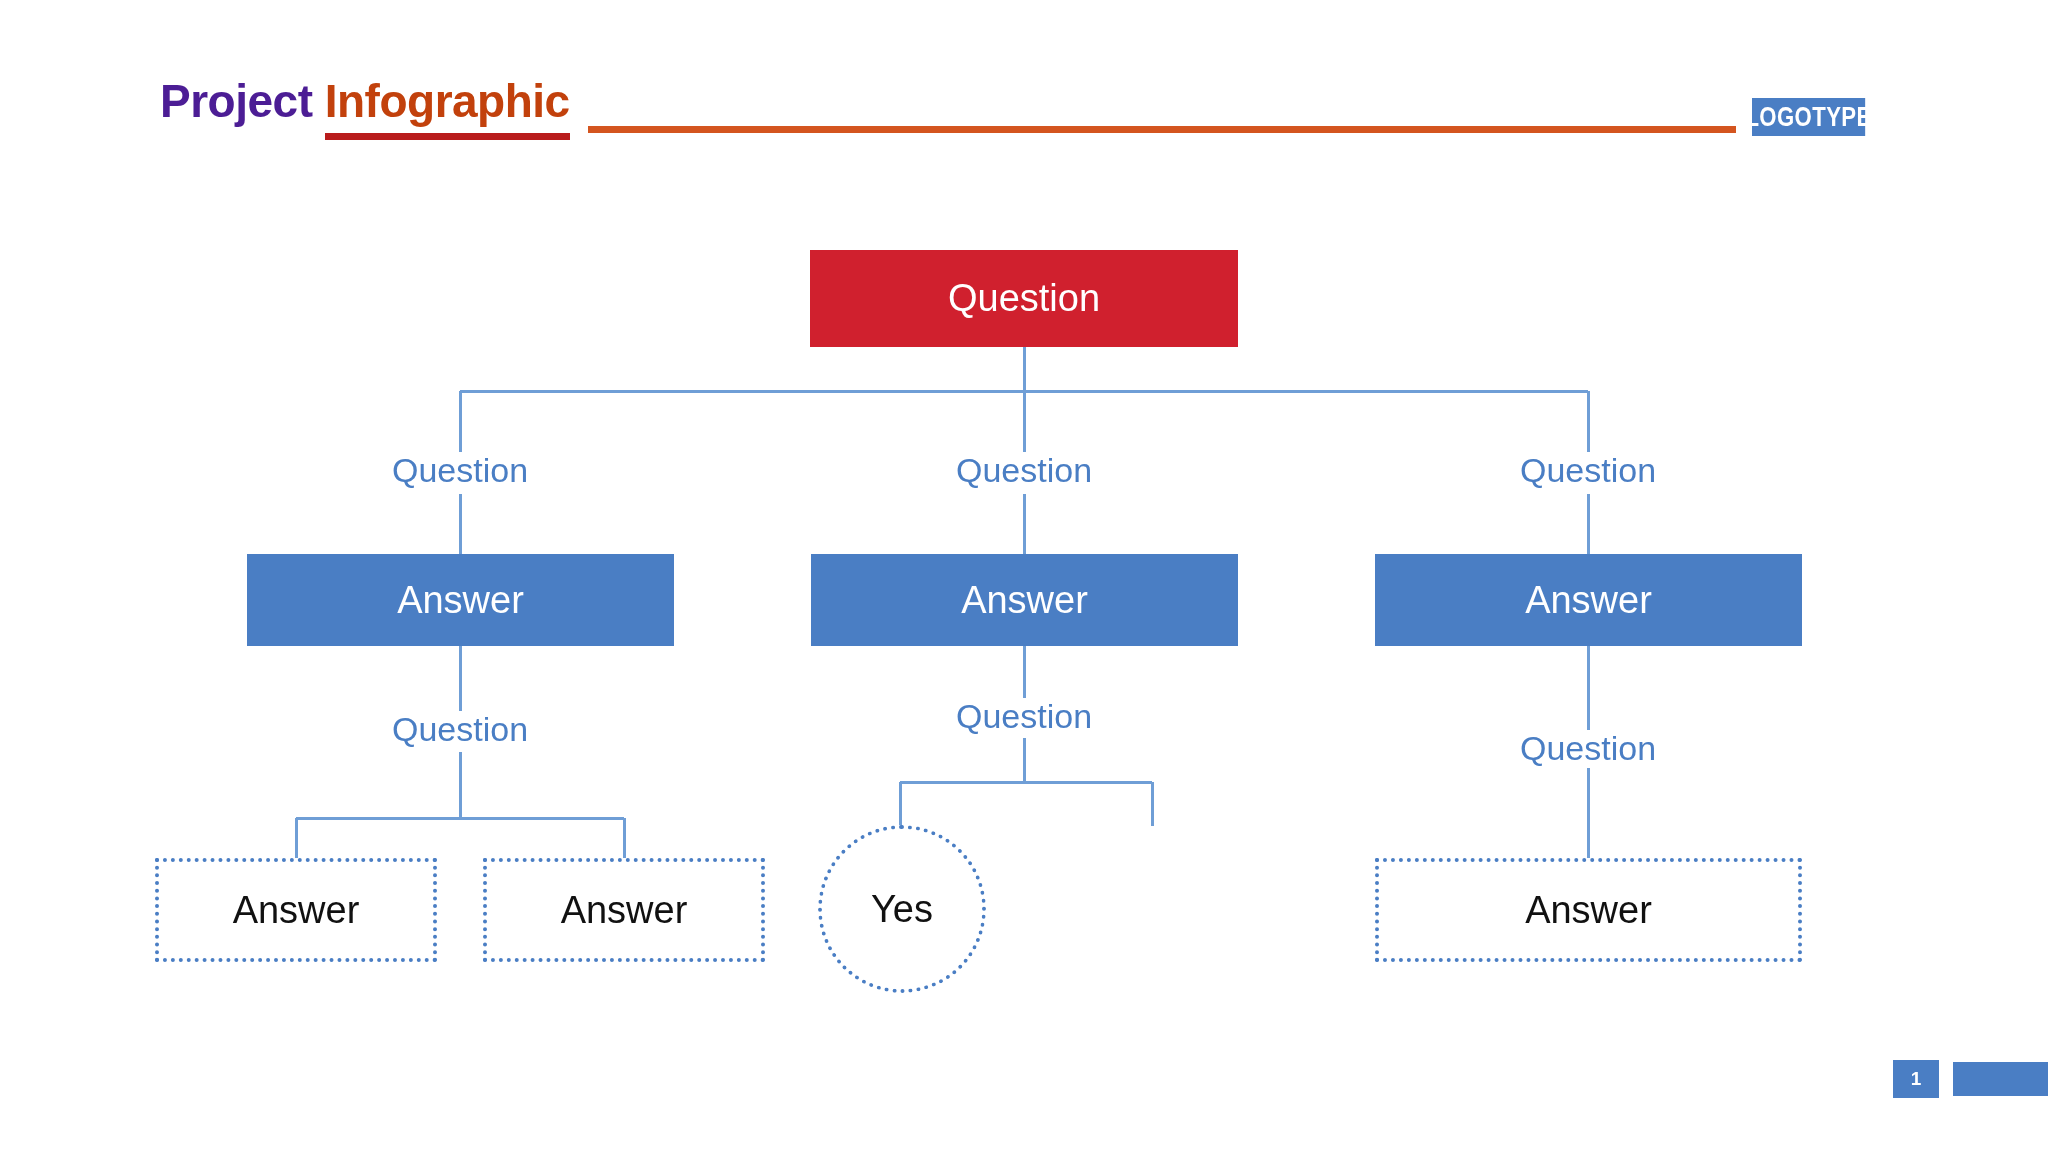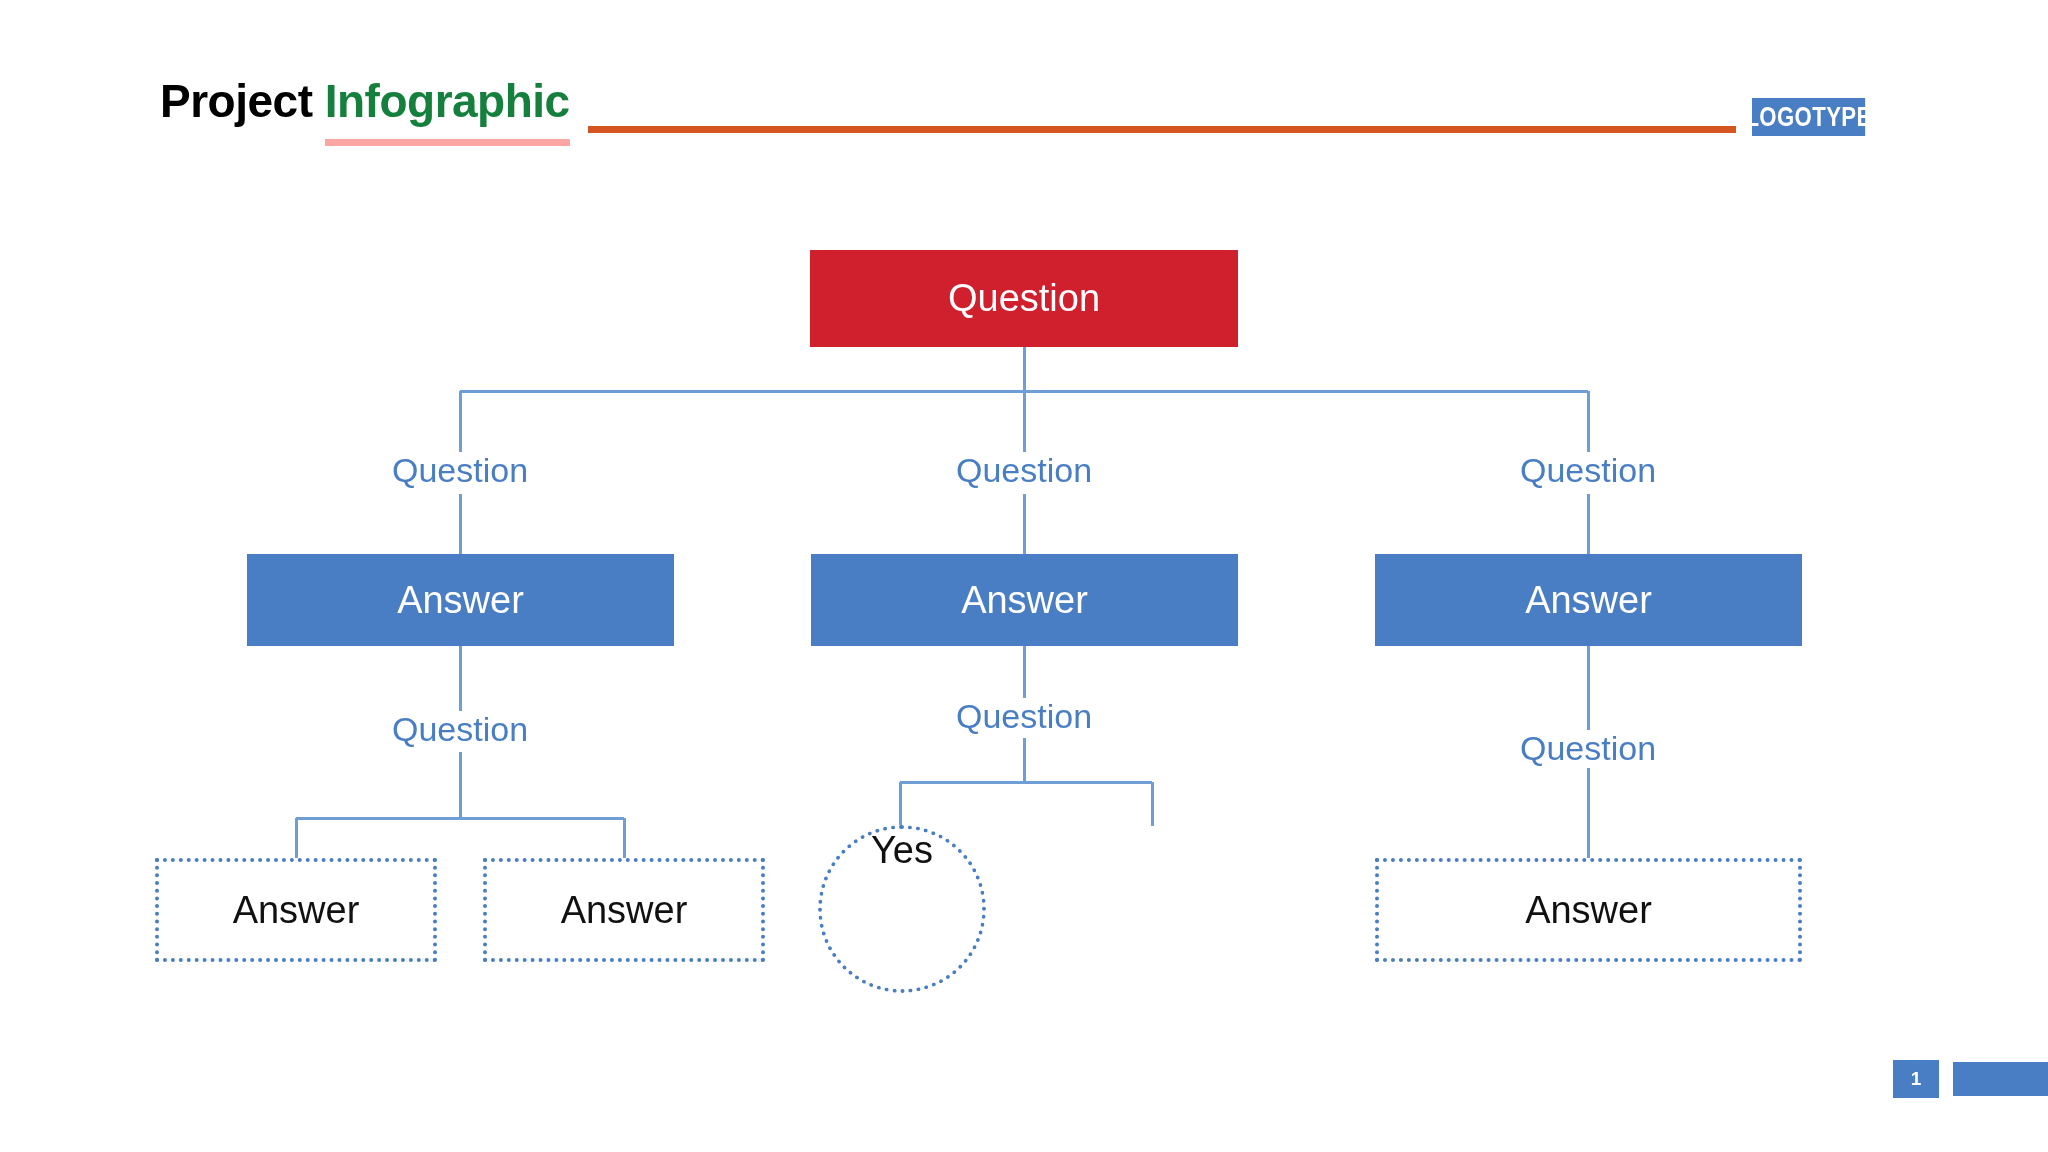--- a/index.html
+++ b/index.html
@@ -23,26 +23,26 @@
     position: absolute;
     left: 160px;
     top: 78px;
     font-size: 46px;
     font-weight: 800;
     letter-spacing: -0.5px;
     white-space: nowrap;
     line-height: 1;
   }
   #header-title .word-project {
-    color: #000000;
+    color: #4c1d95;
   }
   #header-title .word-infographic {
-    color: #15803d;
-    border-bottom: 7px solid #fca5a5;
-    padding-bottom: 12px;
+    color: #c2410c;
+    border-bottom: 7px solid #b91c1c;
+    padding-bottom: 6px;
   }
   #header-rule {
     position: absolute;
     left: 588px;
     top: 126px;
     width: 1148px;
     height: 7px;
     background: #d4551f;
   }
   #logotype-badge {
@@ -94,21 +94,21 @@
   }
   .node-answer-dotted {
     background: #ffffff;
     color: #111111;
     font-size: 38px;
     border: 4px dotted #4a7ec4;
   }
   .node-circle {
     position: absolute;
     display: flex;
-    align-items: flex-start;
+    align-items: center;
     justify-content: center;
     box-sizing: border-box;
     border: 4px dotted #4a7ec4;
     border-radius: 50%;
     background: #ffffff;
     color: #111111;
     font-size: 38px;
   }
 
   

